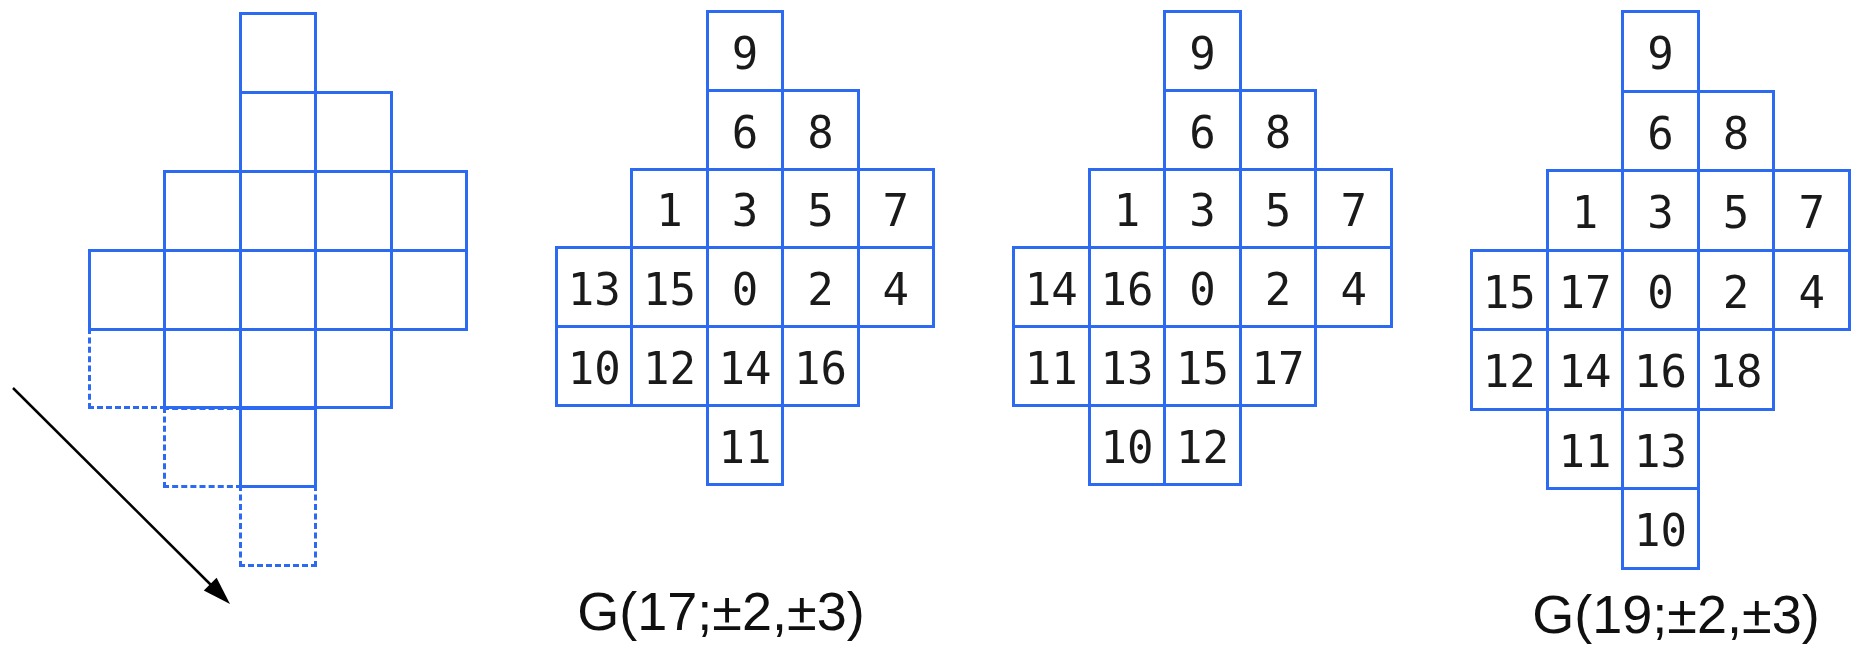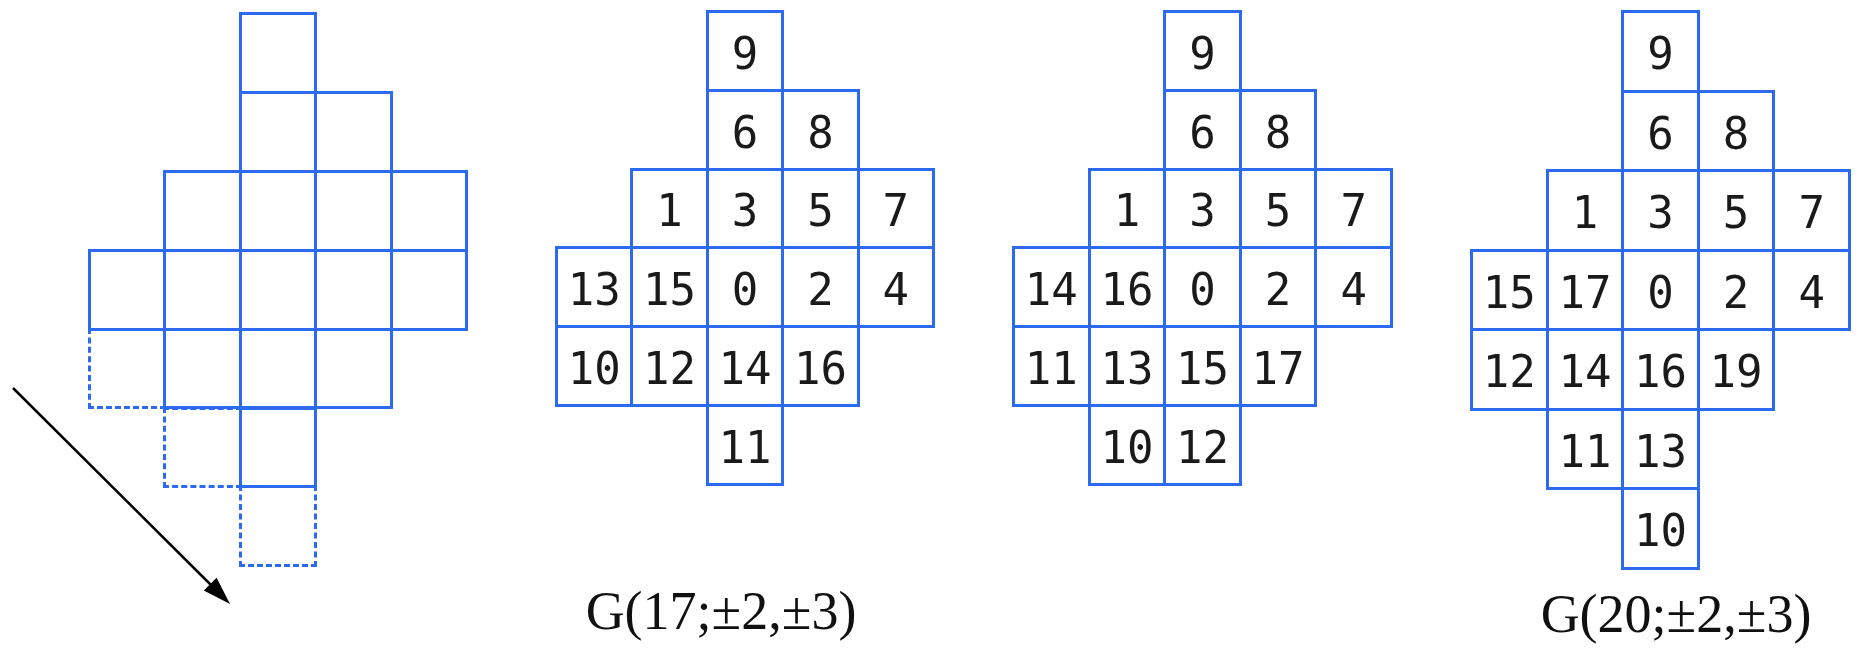--- a/index.html
+++ b/index.html
@@ -29,21 +29,21 @@
   .cell.dashed{border-style:dashed;z-index:1;}
   .num{
     font-family:"DejaVu Sans Mono","Liberation Mono",monospace;
     font-size:44px;
     color:var(--num);
     transform:translateY(3px);
     line-height:1;
   }
   .glabel{
     position:absolute;
-    font-family:Liberation Serif, serif;
+    font-family:Liberation Sans, sans-serif;
     font-size:54px;
     color:var(--label);
     white-space:nowrap;
     transform:translateX(-50%);
     z-index:3;
     line-height:1;
   }
   .arrow-svg{position:absolute;left:0;top:0;z-index:4;}
 </style>
 </head>
@@ -183,21 +183,21 @@
       </div>
       <div class="cell" style="left: 1087.6px; top: 404px; width: 78.6px; height: 81.8px;">
         <span class="num">10</span>
       </div>
       <div class="cell" style="left: 1163.2px; top: 404px; width: 78.6px; height: 81.8px;">
         <span class="num">12</span>
       </div>
     </div>
 
   <div class="diagram">
-    <div class="glabel" style="left: 1676px; top: 587px;">G(20;±2,±3)</div>
+    <div class="glabel" style="left: 1676px; top: 587px;">G(19;±2,±3)</div>
   <div class="cell" style="left: 1621.2px; top: 10px; width: 78.6px; height: 82.5px;">
         <span class="num">9</span>
       </div>
       <div class="cell" style="left: 1621.2px; top: 89.5px; width: 78.6px; height: 82.5px;">
         <span class="num">6</span>
       </div>
       <div class="cell" style="left: 1696.8px; top: 89.5px; width: 78.6px; height: 82.5px;">
         <span class="num">8</span>
       </div>
       <div class="cell" style="left: 1545.6px; top: 169px; width: 78.6px; height: 82.5px;">
@@ -230,21 +230,21 @@
       <div class="cell" style="left: 1470px; top: 328px; width: 78.6px; height: 82.5px;">
         <span class="num">12</span>
       </div>
       <div class="cell" style="left: 1545.6px; top: 328px; width: 78.6px; height: 82.5px;">
         <span class="num">14</span>
       </div>
       <div class="cell" style="left: 1621.2px; top: 328px; width: 78.6px; height: 82.5px;">
         <span class="num">16</span>
       </div>
       <div class="cell" style="left: 1696.8px; top: 328px; width: 78.6px; height: 82.5px;">
-        <span class="num">19</span>
+        <span class="num">18</span>
       </div>
       <div class="cell" style="left: 1545.6px; top: 407.5px; width: 78.6px; height: 82.5px;">
         <span class="num">11</span>
       </div>
       <div class="cell" style="left: 1621.2px; top: 407.5px; width: 78.6px; height: 82.5px;">
         <span class="num">13</span>
       </div>
       <div class="cell" style="left: 1621.2px; top: 487px; width: 78.6px; height: 82.5px;">
         <span class="num">10</span>
       </div>

